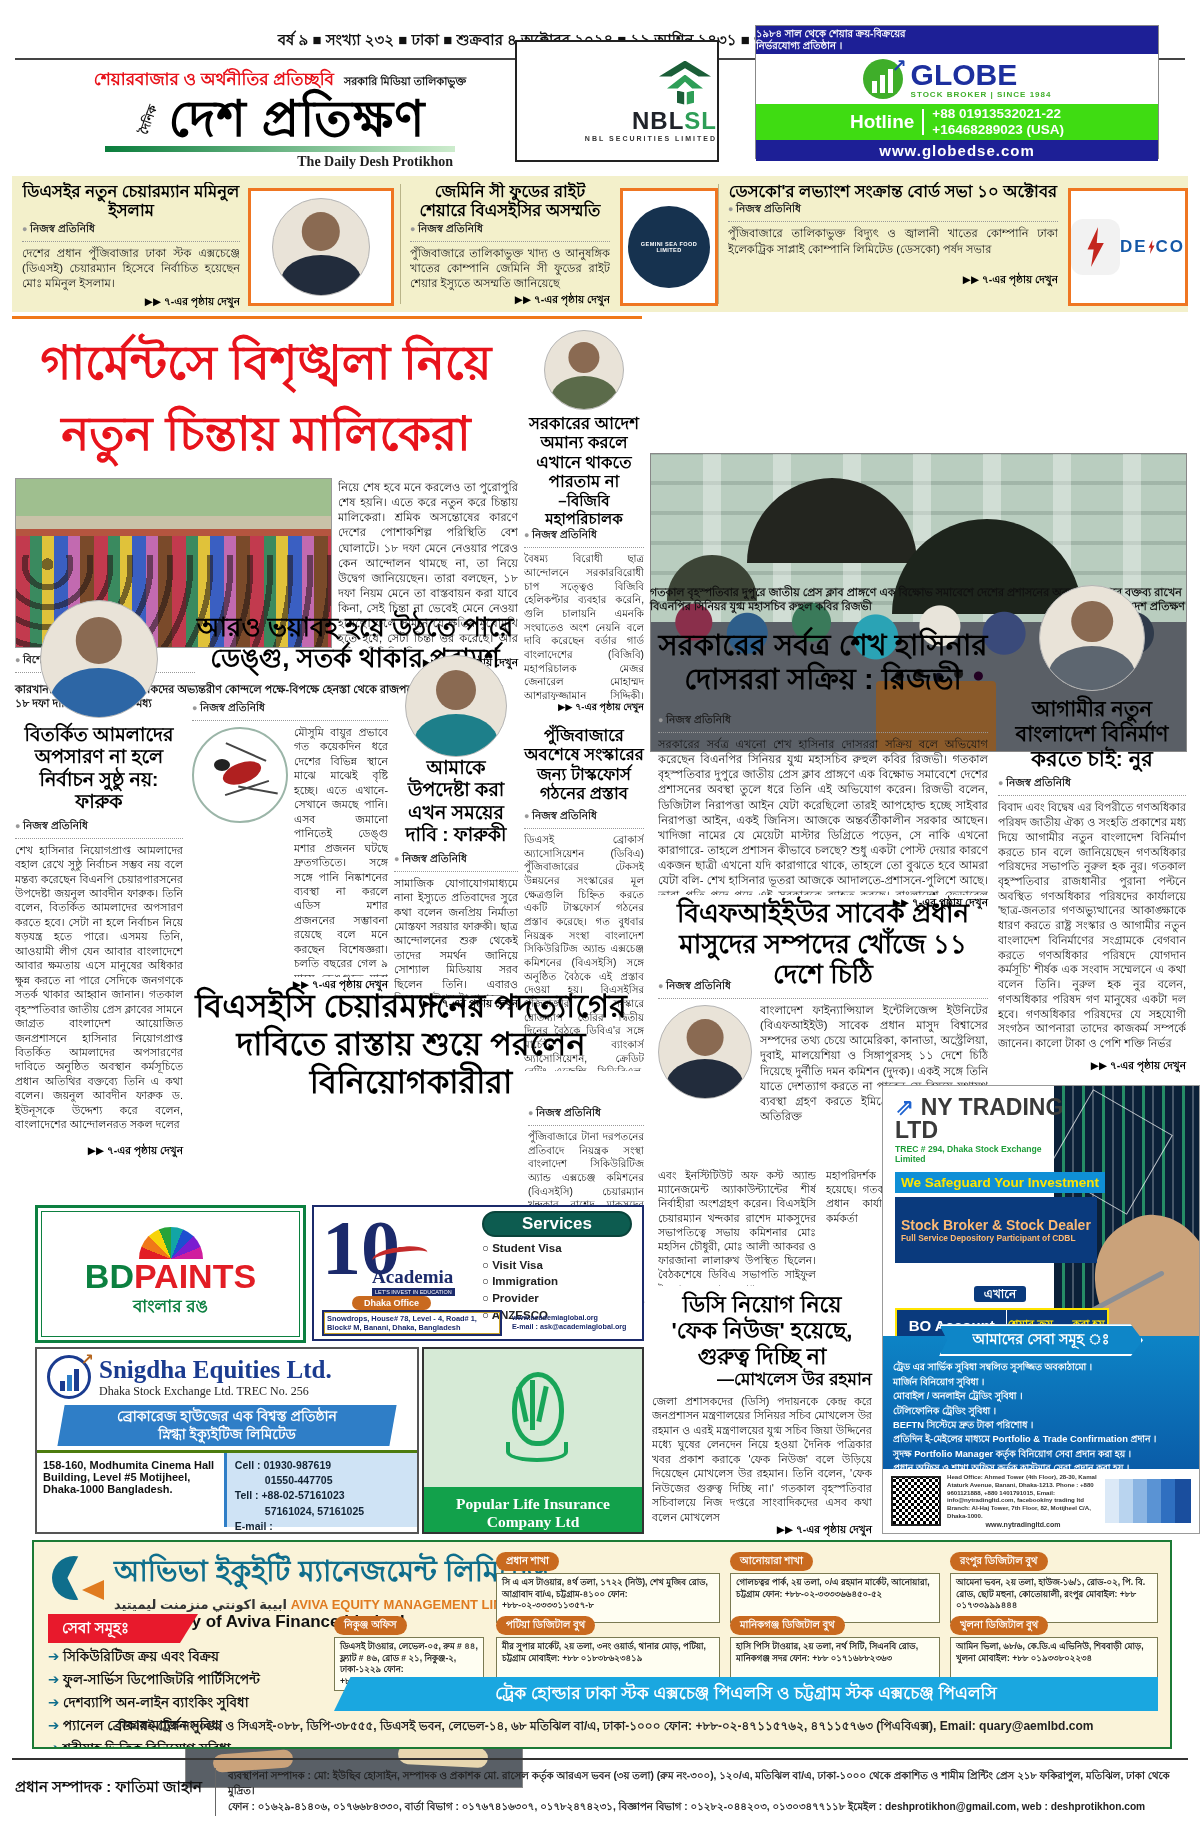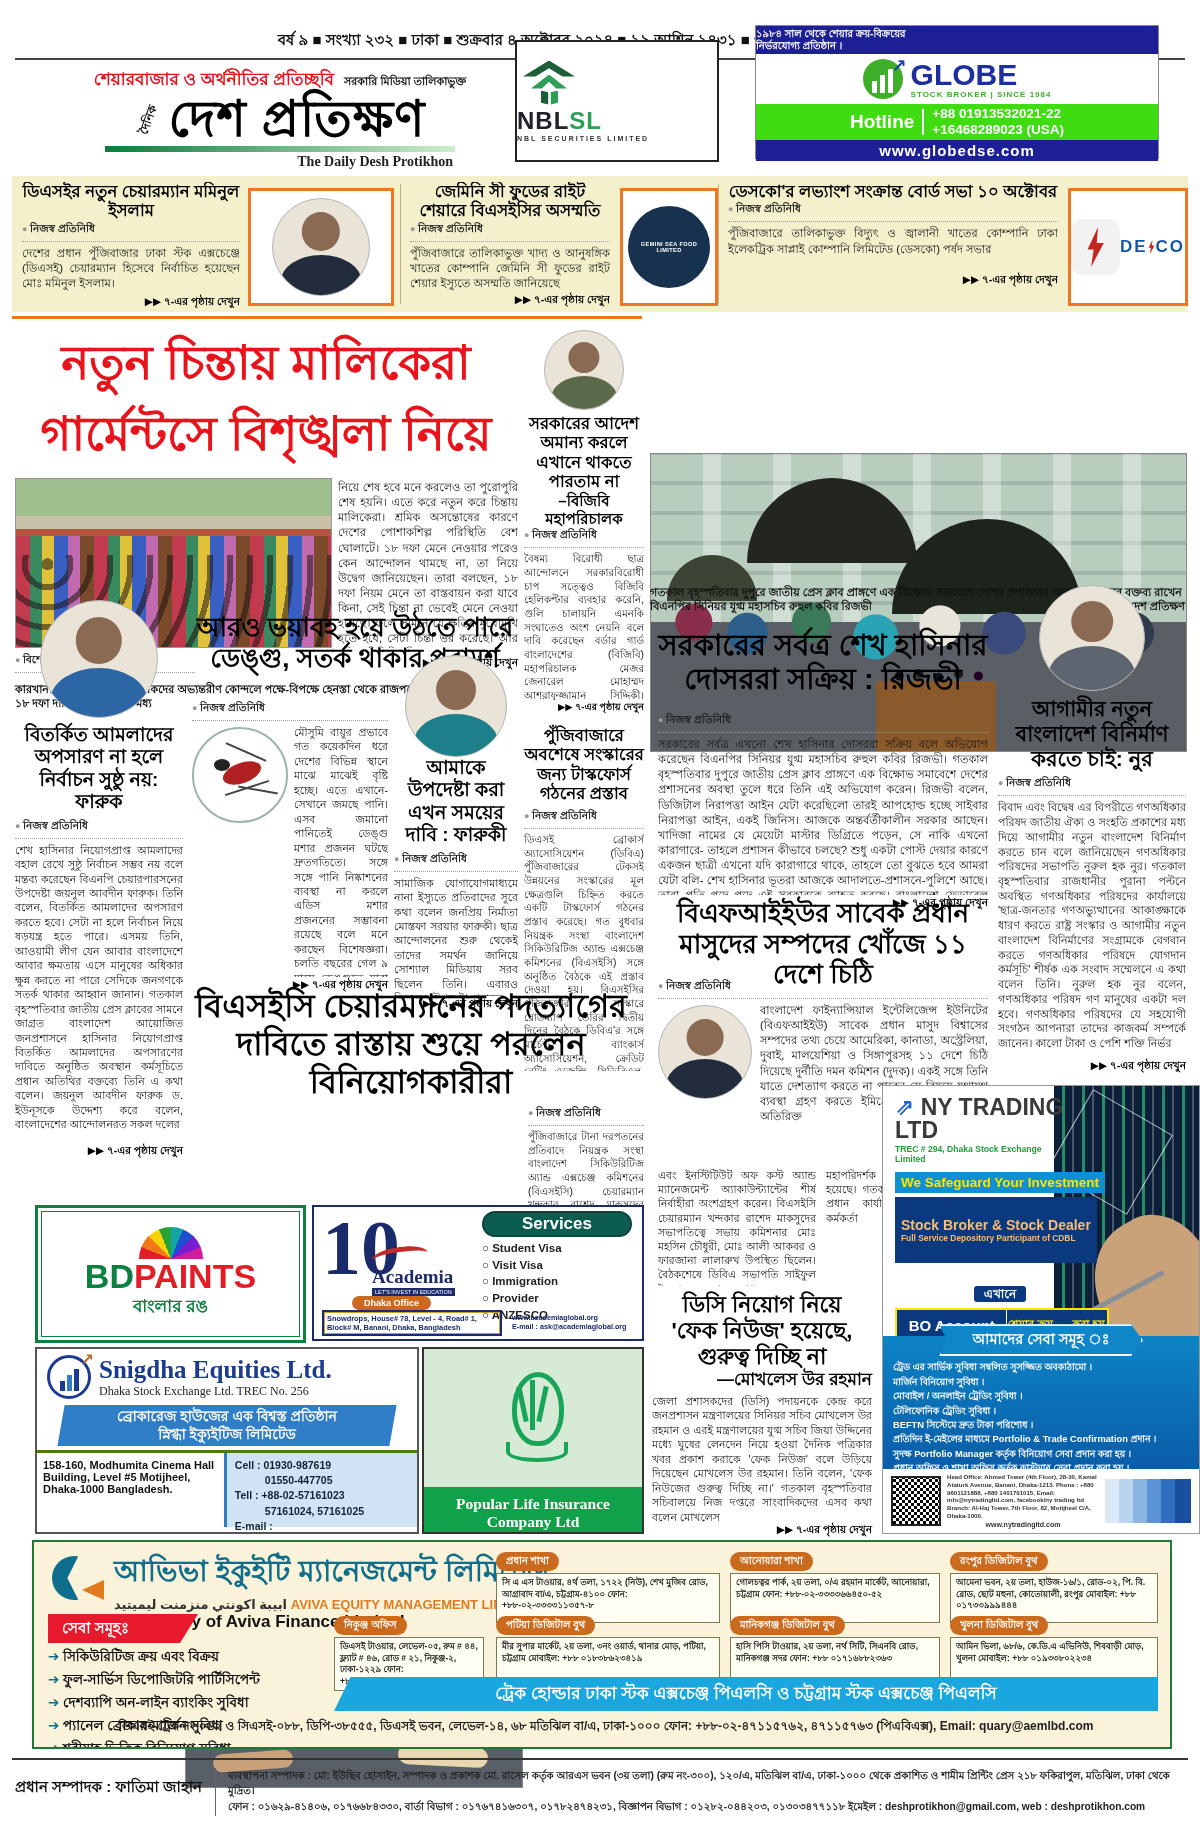--- a/index.html
+++ b/index.html
@@ -46,21 +46,21 @@
     <span style="font-size:11px;font-weight:800">সরকারি মিডিয়া তালিকাভুক্ত</span>
   </div>
   <div style="display:flex;align-items:center;justify-content:center;gap:4px">
     <span style="font-size:12px;font-weight:800;transform:rotate(-70deg);display:inline-block">দৈনিক</span>
     <span style="font-size:50px;font-weight:900;letter-spacing:1px;line-height:1.02;color:#000">দেশ প্রতিক্ষণ</span>
   </div>
   <div style="height:6px;background:linear-gradient(90deg,#0a7d3c,#cdeccd);margin:1px 20px 2px 20px"></div>
   <div style="text-align:right;padding-right:22px;font-family:'Liberation Serif',serif;font-size:14px;font-weight:700;color:#222">The Daily Desh Protikhon</div>
 </div>
 
-<div class="abs" style="left:515px;top:40px;width:200px;height:118px;border:2px solid #222;background:#fff;display:flex;flex-direction:column;align-items:flex-start;justify-content:center">
+<div class="abs" style="left:515px;top:40px;width:200px;height:118px;border:2px solid #222;background:#fff;display:flex;flex-direction:column;align-items:flex-end;justify-content:center">
   <div style="position:relative;width:64px;height:46px">
     <div style="position:absolute;left:6px;top:0;width:52px;height:26px;background:#1b5e38;clip-path:polygon(50% 0,100% 62%,76% 62%,50% 30%,24% 62%,0 62%)"></div>
     <div style="position:absolute;left:14px;top:14px;width:36px;height:20px;background:#2e9e57;clip-path:polygon(50% 0,100% 70%,70% 70%,50% 36%,30% 70%,0 70%)"></div>
     <div style="position:absolute;left:24px;top:30px;width:16px;height:14px;background:#1b5e38;clip-path:polygon(0 0,45% 12%,45% 100%,0 88%)"></div>
     <div style="position:absolute;left:33px;top:30px;width:8px;height:14px;background:#2e9e57;clip-path:polygon(10% 12%,100% 0,100% 88%,10% 100%)"></div>
   </div>
   <div style="font-size:24px;font-weight:900;letter-spacing:1px"><span style="color:#20232a">NBL</span><span style="color:#2e9e57">SL</span></div>
   <div style="font-size:7px;letter-spacing:2px;font-weight:700;color:#333">NBL SECURITIES LIMITED</div>
 </div>
 
@@ -131,22 +131,22 @@
   <div style="font-weight:900;color:#1558a7;font-size:17px;letter-spacing:2px;display:flex;align-items:center">
     <span>DE</span>
     <span style="display:inline-block;width:8px;height:14px;background:#c4271f;clip-path:polygon(62% 0,14% 56%,42% 56%,30% 100%,88% 40%,56% 40%)"></span>
     <span>CO</span>
   </div>
 </div>
 
 <div class="abs" style="left:12px;top:316px;width:630px;height:3px;background:#f07818"></div>
 
 <div class="abs hl red" style="left:12px;top:328px;width:508px;font-size:47px;line-height:1.5">
+  <div>গার্মেন্টসে বিশৃঙ্খলা নিয়ে</div>
   <div>নতুন চিন্তায় মালিকেরা</div>
-  <div>গার্মেন্টসে বিশৃঙ্খলা নিয়ে</div>
 </div>
 
 <div class="abs photo" style="left:15px;top:478px;width:315px;height:168px;border:1px solid #999;
   background:linear-gradient(#9fbf8f 0 22%,#c9c2a8 22% 30%,#b5553f 30% 34%,transparent 34%),
   repeating-linear-gradient(90deg,#c23a4e 0 14px,#3a8a5f 14px 26px,#e0c23a 26px 38px,#3a5fc2 38px 52px,#c26ab0 52px 64px,#7a4a2a 64px 78px);">
   <div style="position:absolute;bottom:0;left:0;right:0;height:55%;background:repeating-radial-gradient(circle at 10% 10%,rgba(30,20,20,.55) 0 6px,transparent 6px 20px)"></div>
 </div>
 <div class="abs by" style="left:15px;top:652px;width:180px">বিশেষ প্রতিনিধি</div>
 <div class="abs cap" style="left:15px;top:682px;width:502px;font-weight:600">কারখানার ভেতরে ভাঙচুর, শ্রমিকদের অভ্যন্তরীণ কোন্দলে পক্ষে-বিপক্ষে হেনস্তা থেকে রাজপথের আন্দোলন তাদের ১৮ দফা দাবি মেনে নেওয়ার মধ্য</div>
 

